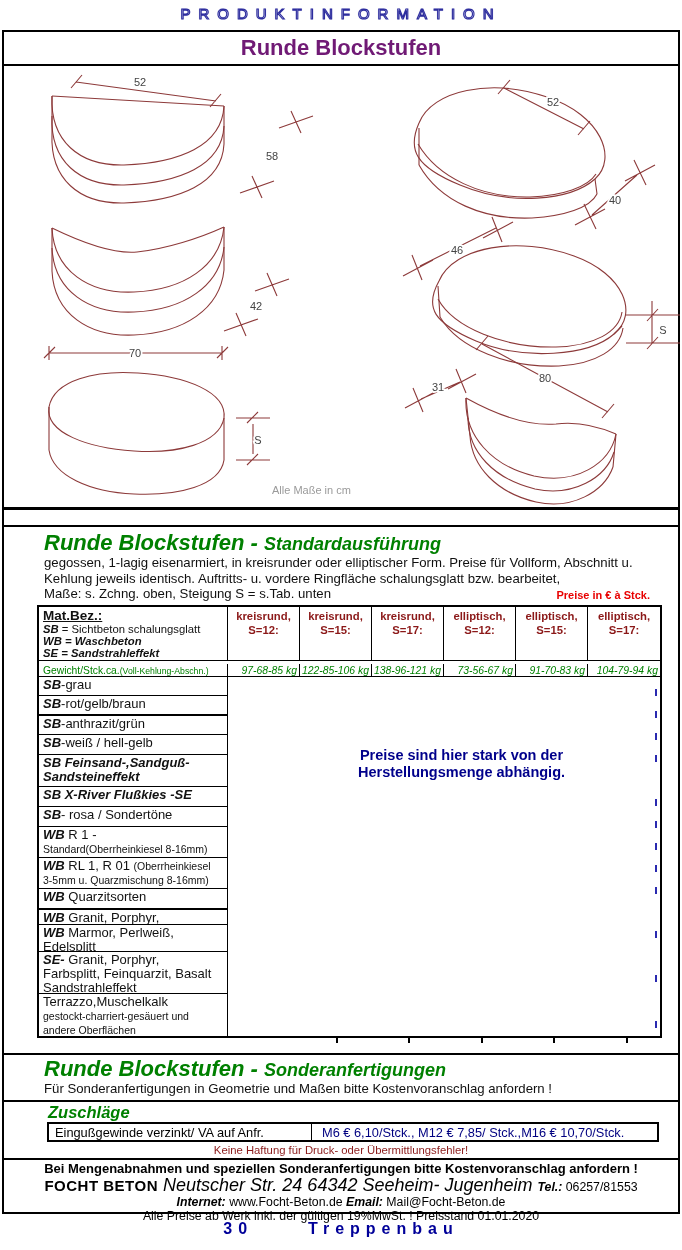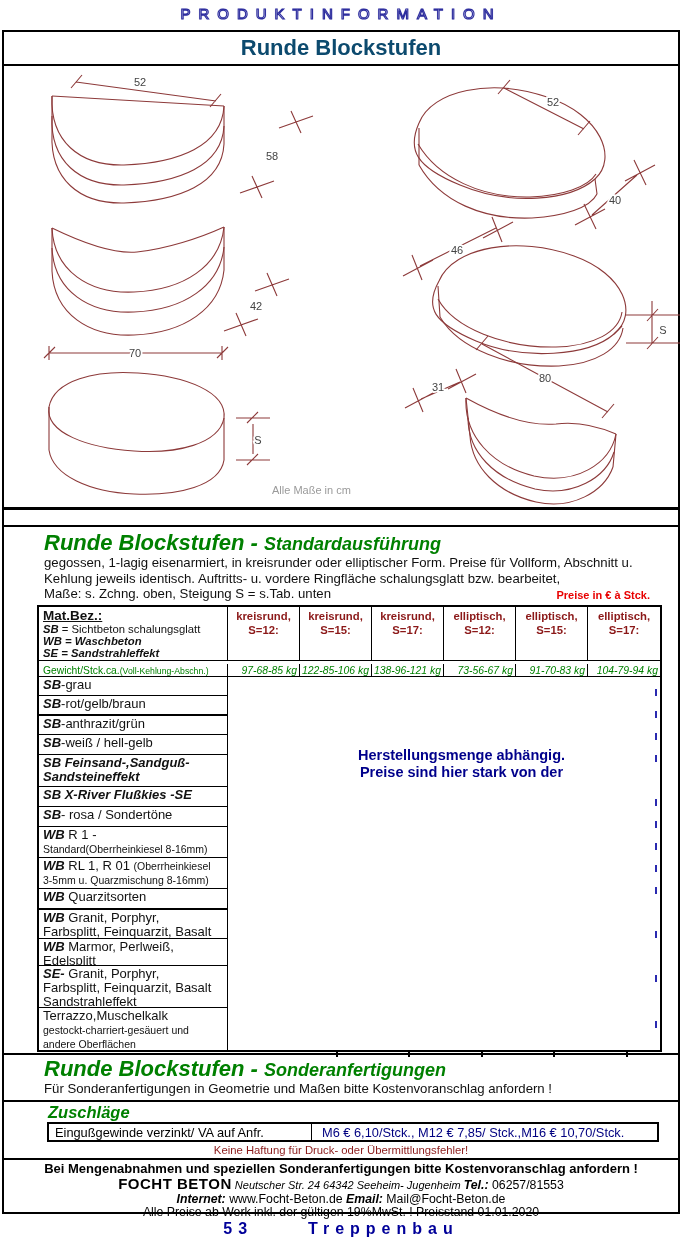--- a/index.html
+++ b/index.html
@@ -3,21 +3,21 @@
 <meta charset="utf-8">
 <style>
   html,body{margin:0;padding:0;background:#fff;}
   .page{position:relative;width:682px;height:1250px;background:#fff;overflow:hidden;
         font-family:"Liberation Sans",sans-serif;color:#111;}
   
   .kopf{height:25px;padding-top:5px;text-align:center;font-weight:normal;font-size:15px;
         letter-spacing:8px;color:#fff;-webkit-text-stroke:1.1px #2d2d9e;text-shadow:0 0 1px #2d2d9e;}
   .main{margin:0 2px;border:2px solid #000;}
   .title-strip{height:32px;line-height:32px;border-bottom:2px solid #000;text-align:center;
-        color:#0c4a6e;font-weight:bold;font-size:22px;}
+        color:#701a75;font-weight:bold;font-size:22px;}
   .drawings{height:441px;border-bottom:3px solid #000;position:relative;}
   .gap{height:15px;}
   section.standard{border-top:2px solid #000;height:528px;box-sizing:border-box;padding-top:3px;}
   .sec-title{margin-left:40px;color:#008000;font-weight:bold;font-style:italic;font-size:22px;line-height:1.15;}
   .sec-title .sub{font-size:18px;}
   .desc{margin-left:40px;font-size:13.2px;line-height:1.17;color:#101010;}
   .desc-row{display:flex;align-items:flex-end;}
   .price-note{margin-left:auto;margin-right:28px;color:#e80000;font-weight:bold;font-size:11px;}
   
   .stable{margin:3px 0 0 33px;width:625px;border:2px solid #000;box-sizing:border-box;font-size:13px;}
@@ -55,21 +55,21 @@
   .z-title{margin-left:44px;color:#008000;font-weight:bold;font-style:italic;font-size:16.5px;}
   .z-row{margin-left:43px;width:612px;box-sizing:border-box;border:2px solid #000;display:flex;height:20px;
         font-size:12.8px;line-height:16px;}
   .z-item{width:263px;box-sizing:border-box;border-right:1.5px solid #000;padding:1px 2px 0 6px;color:#000;}
   .z-prices{flex:1;padding:1px 2px 0 10px;color:#000080;}
   .disclaimer{text-align:center;color:#8b1a1a;font-size:11.3px;margin-top:2px;}
   section.finfo{border-top:2px solid #000;height:54px;box-sizing:border-box;padding-top:2px;
         text-align:center;color:#000000;font-size:12.3px;line-height:1.1;}
   .f1{font-weight:bold;font-size:13px;}
   .company{font-weight:800;font-size:15px;letter-spacing:.5px;}
-  .addr{font-style:italic;font-size:11px;}
+  .addr{font-style:italic;font-size:18px;}
   .lbl{font-weight:bold;font-style:italic;}
   .pagefoot{margin-top:6px;text-align:center;color:#000099;font-weight:bold;font-size:16px;
         letter-spacing:6px;display:flex;justify-content:center;gap:55px;}
   
   svg text{font-family:"Liberation Sans",sans-serif;}
   .dimlbl{fill:#444;font-size:11px;paint-order:stroke;stroke:#fff;stroke-width:3.5px;}
   .graynote{fill:#9a9a9a;font-size:11px;}
 </style>
 </head>
 <body>
@@ -231,21 +231,21 @@
                 <div><span class="bi">WB</span><span> R 1 -</span></div>
                 <div><span class="sm">Standard(Oberrheinkiesel 8-16mm)</span></div>
               </div>
               <div class="t-row" style="height: 31px;">
                 <div><span class="bi">WB</span><span> RL 1, R 01 </span><span class="sm">(Oberrheinkiesel</span></div>
                 <div><span class="sm">3-5mm  u. Quarzmischung 8-16mm)</span></div>
               </div>
               <div class="t-row" style="height: 20px;">
                 <div><span class="bi">WB</span><span> Quarzitsorten</span></div>
               </div>
-              <div class="t-row thick" style="height: 30px;">
+              <div class="t-row thick" style="height: 16px;">
                 <div><span class="bi">WB</span><span> Granit, Porphyr,</span></div>
                 <div><span>Farbsplitt, Feinquarzit, Basalt</span></div>
               </div>
               <div class="t-row" style="height: 27px;">
                 <div><span class="bi">WB</span><span> Marmor, Perlweiß,</span></div>
                 <div><span>Edelsplitt</span></div>
               </div>
               <div class="t-row" style="height: 42px;">
                 <div><span class="bi">SE-</span><span>  Granit, Porphyr,</span></div>
                 <div><span>Farbsplitt, Feinquarzit, Basalt</span></div>
@@ -253,22 +253,22 @@
               </div>
               <div class="t-row" style="height: 42px;">
                 <div><span>Terrazzo,Muschelkalk</span></div>
                 <div><span class="sm">gestockt-charriert-gesäuert und</span></div>
                 <div><span class="sm">andere Oberflächen</span></div>
               </div>
             </div>
           <div class="t-rest" id="trest">
             <div class="notice">
               <div id="noticeSmall">
+                  <div class="small">Preise sind hier stark von der</div>
                   <div class="small">Herstellungsmenge abhängig.</div>
-                  <div class="small">Preise sind hier stark von der</div>
                 </div>
             </div>
           <span class="tick" style="top: 12px;"></span>
               <span class="tick" style="top: 34px;"></span>
               <span class="tick" style="top: 56px;"></span>
               <span class="tick" style="top: 78px;"></span>
               <span class="tick" style="top: 122px;"></span>
               <span class="tick" style="top: 144px;"></span>
               <span class="tick" style="top: 166px;"></span>
               <span class="tick" style="top: 188px;"></span>
@@ -303,17 +303,17 @@
     <section class="finfo">
       <div class="f1">Bei Mengenabnahmen und speziellen Sonderanfertigungen bitte Kostenvoranschlag anfordern !</div>
       <div><span class="company">FOCHT BETON</span><span class="addr"> Neutscher Str. 24   64342 Seeheim- Jugenheim   </span><span class="lbl">Tel.:</span><span> 06257/81553</span></div>
       <div><span class="lbl">Internet:</span><span> www.Focht-Beton.de     </span><span class="lbl">Email:</span><span> Mail@Focht-Beton.de</span></div>
       <div>Alle Preise ab Werk inkl. der gültigen 19%MwSt. !   Preisstand 01.01.2020</div>
     </section>
 
   </div>
 
   <div class="pagefoot">
-    <span>53</span>
+    <span>30</span>
     <span>Treppenbau</span>
   </div>
 
 </div>
 
 </body></html>

